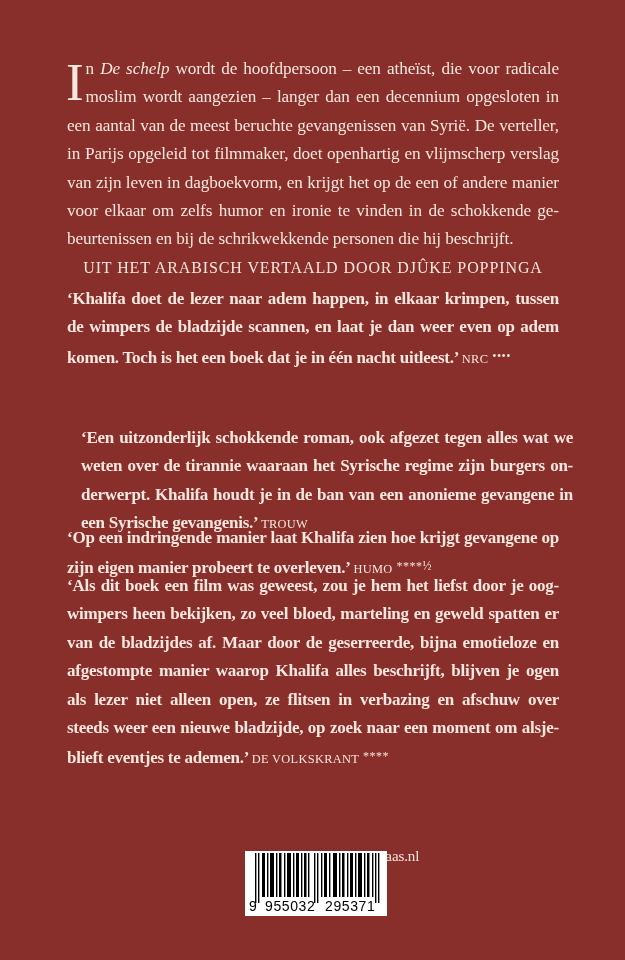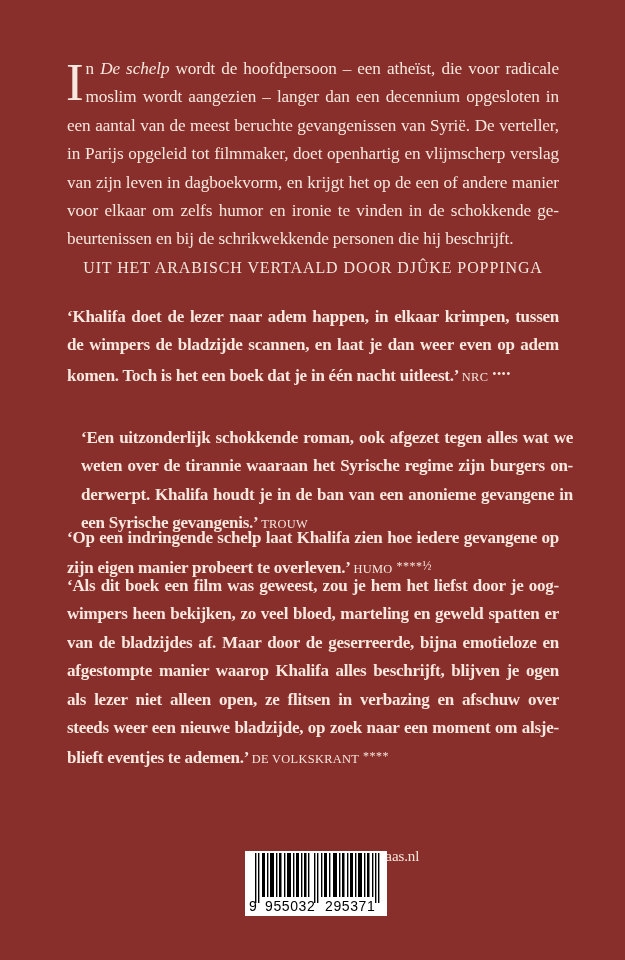--- a/index.html
+++ b/index.html
@@ -36,21 +36,21 @@
     font-size:17px; line-height:28.4px;
     font-weight:bold;
     text-align:justify;
     letter-spacing:-0.25px;
   }
   .src {
     font-weight:normal; font-size:12.4px;
     text-transform:uppercase; letter-spacing:0.3px;
   }
   .stars { font-weight:normal; font-size:12px; letter-spacing:0.5px; vertical-align:3px; }
-  .q1 { top:303px; }
+  .q1 { top:285px; }
   .q2 { top:410px; }
   .q3 { top:524px; }
   .q4 { top:572px; }
   .url {
     position:absolute; top:835px; left:245px; width:143px;
     text-align:center; font-size:15px; letter-spacing:-0.1px;margin-top:13px;
   }
   .barcode {
     position:absolute; top:851px; left:245px; width:142px; height:65px;
     background:#ffffff; box-sizing:border-box;
@@ -81,21 +81,21 @@
     <span class="src">NRC</span>
     <span class="stars">••••</span>
   </p>
 
   <p class="quote q2" style="margin:14px;">
     <span>‘Een uitzonderlijk schokkende roman, ook afgezet tegen alles wat we weten over de tirannie waaraan het Syrische regime zijn burgers on-derwerpt. Khalifa houdt je in de ban van een anonieme gevangene in een Syrische gevangenis.’</span>
     <span class="src">Trouw</span>
   </p>
 
   <p class="quote q3" style="margin:0;">
-    <span>‘Op een indringende schelp laat Khalifa zien hoe iedere gevangene op zijn eigen manier probeert te overleven.’</span>
+    <span>‘Op een indringende manier laat Khalifa zien hoe krijgt gevangene op zijn eigen manier probeert te overleven.’</span>
     <span class="src">Humo</span>
     <span class="stars">****½</span>
   </p>
 
   <p class="quote q4" style="margin:0;">
     <span>‘Als dit boek een film was geweest, zou je hem het liefst door je oog-wimpers heen bekijken, zo veel bloed, marteling en geweld spatten er van de bladzijdes af. Maar door de geserreerde, bijna emotieloze en afgestompte manier waarop Khalifa alles beschrijft, blijven je ogen als lezer niet alleen open, ze flitsen in verbazing en afschuw over steeds weer een nieuwe bladzijde, op zoek naar een moment om alsje-blieft eventjes te ademen.’</span>
     <span class="src">de Volkskrant</span>
     <span class="stars">****</span>
   </p>
 </div>

